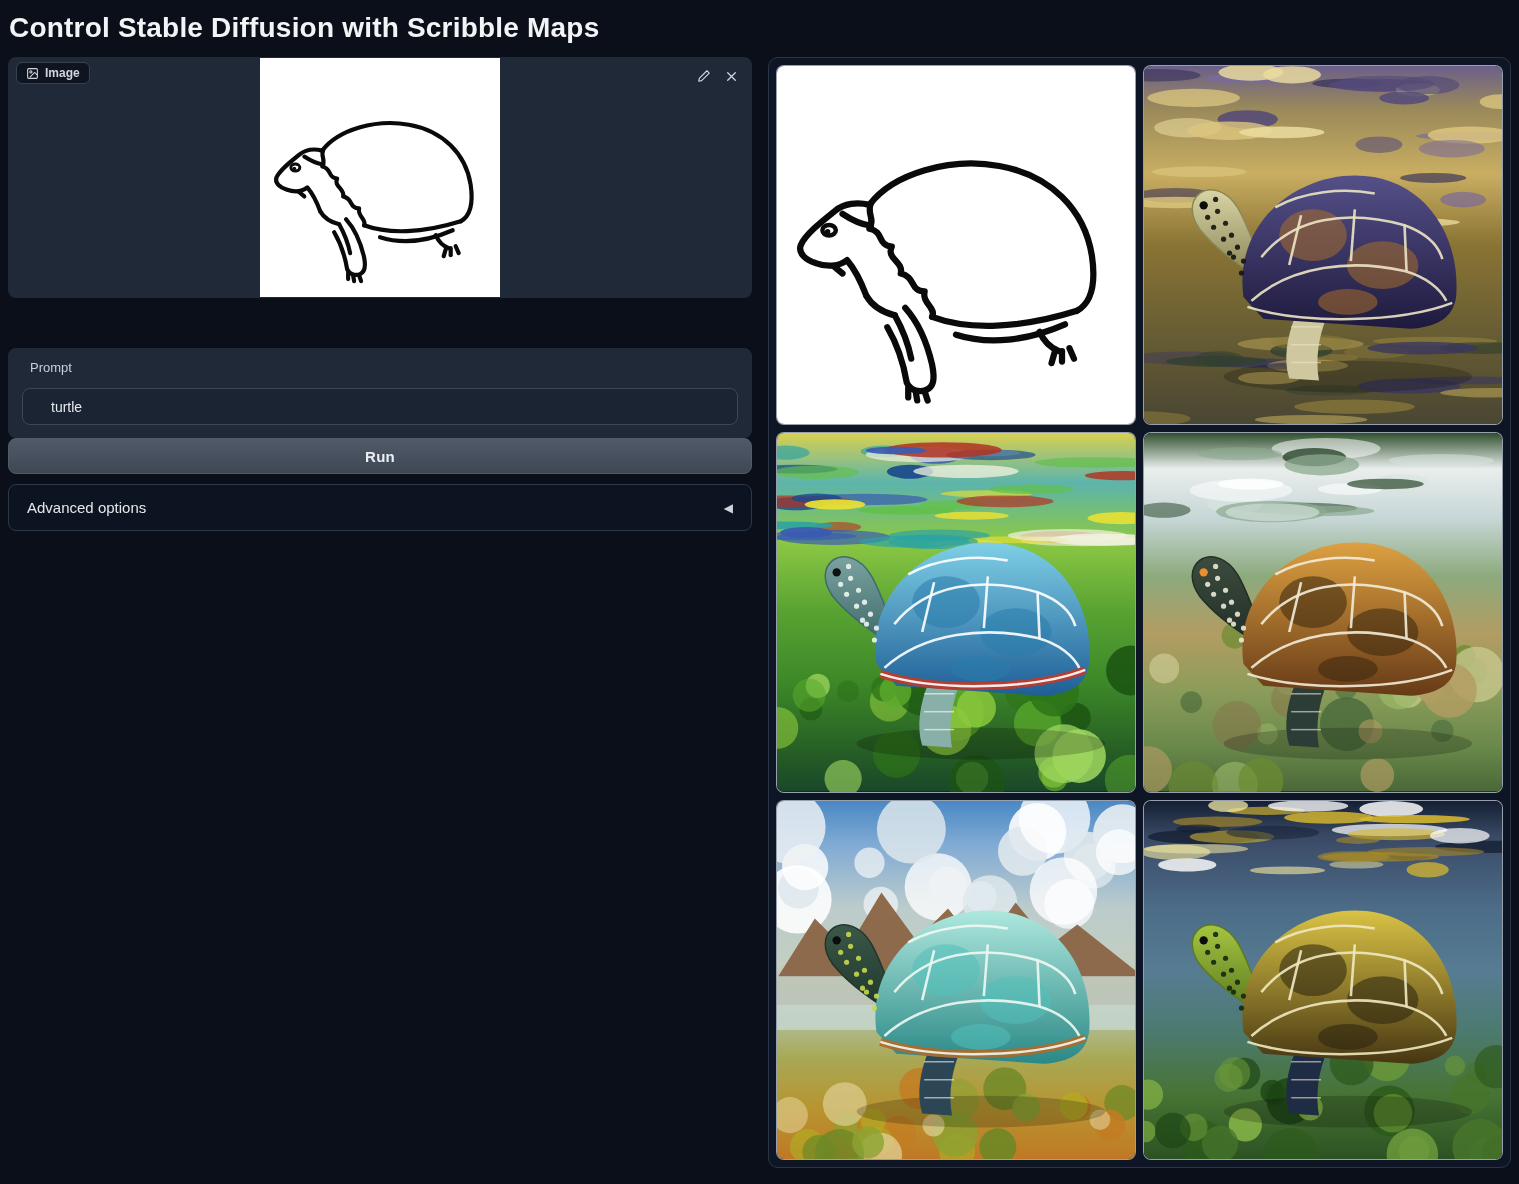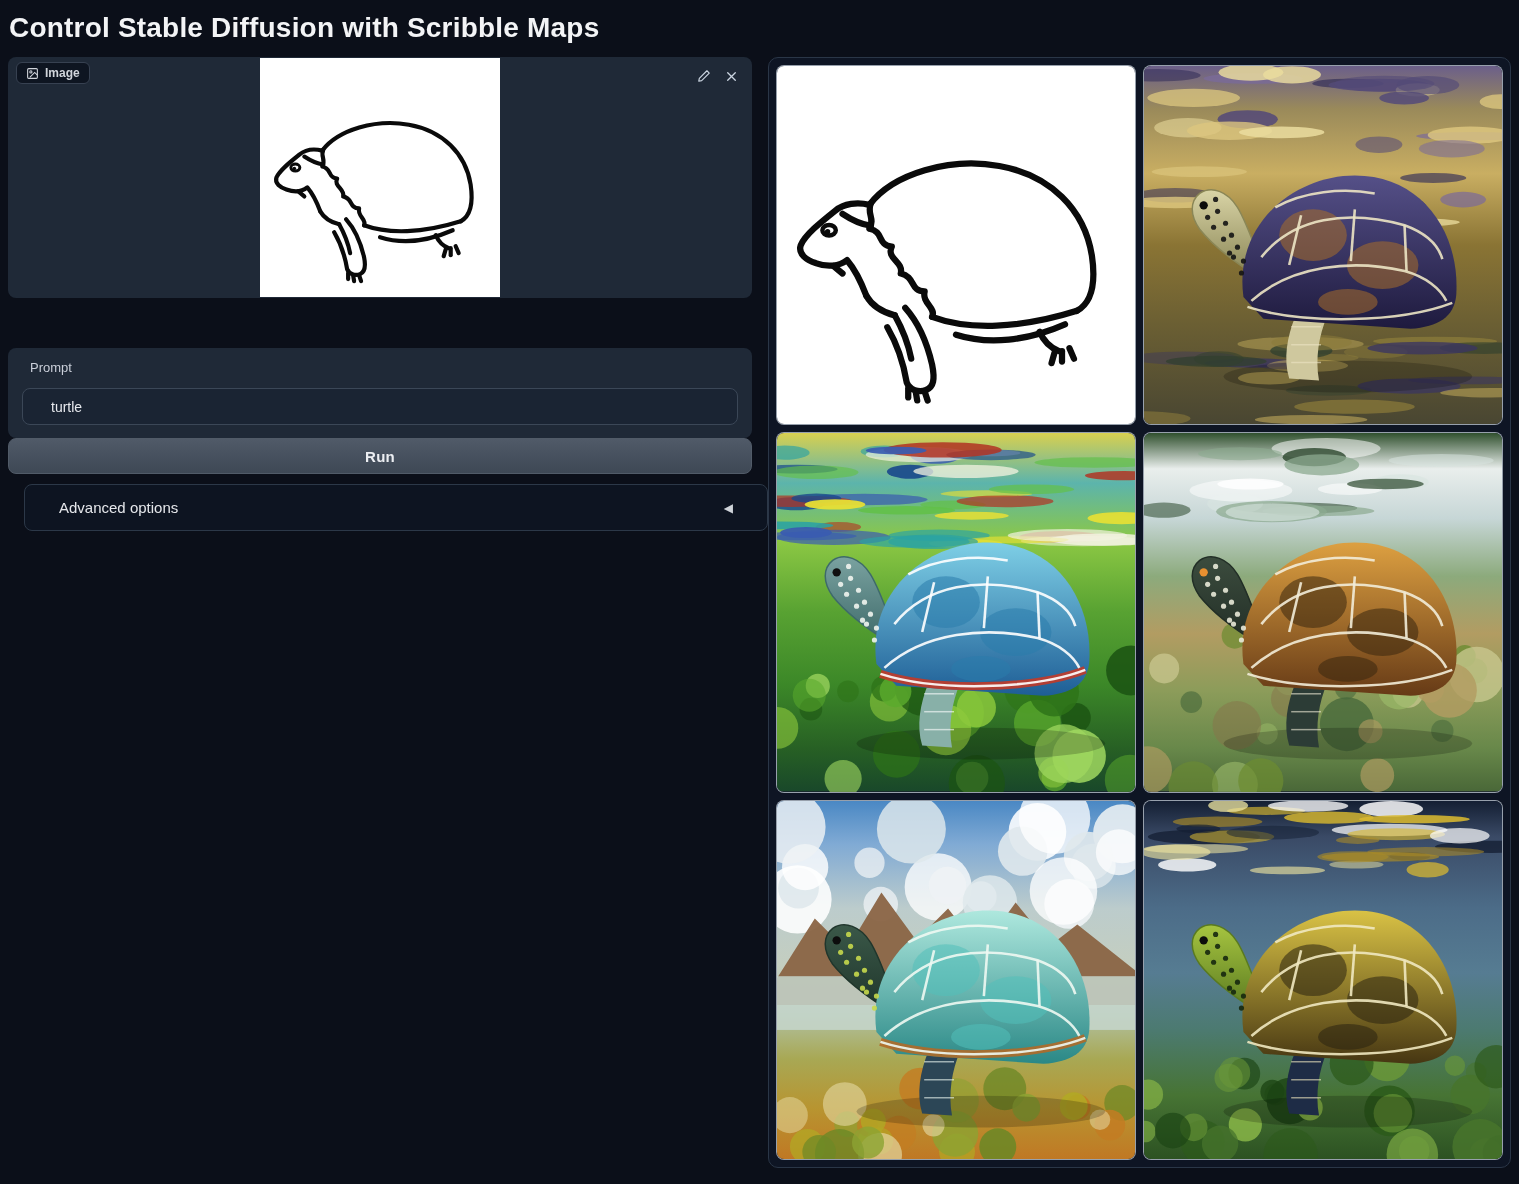--- a/index.html
+++ b/index.html
@@ -58,24 +58,24 @@
   }
   .run-button {
     position:absolute; left:8px; top:427px; width:744px; height:36px;
     border-radius:8px;
     background:linear-gradient(180deg,#505a68,#3e4855);
     border:1px solid #515b68;
     color:#eceef2; font-size:15px; font-weight:700; letter-spacing:.2px;
     cursor:pointer; font-family:"Liberation Sans", sans-serif;margin-top:11px;
   }
   .accordion {
-    position:absolute; left:24px; top:484px; width:744px; height:47px;
+    position:absolute; left:8px; top:484px; width:744px; height:47px;
     background:#0d1421; border:1px solid #2c3848; border-radius:8px;
     display:flex; align-items:center; justify-content:space-between;
-    padding:0 34px; cursor:pointer;
+    padding:0 18px; cursor:pointer;
   }
   .accordion-label { font-size:15px; color:#e5e7eb; }
   .accordion-arrow { font-size:12px; color:#cfd4da; }
 
   
   .gallery {
     position:absolute; left:768px; top:57px; width:743px; height:1111px;
     background:#0e1524; border:1px solid #2a3647; border-radius:10px;
     padding:7px;
     display:grid; grid-template-columns:1fr 1fr; grid-auto-rows:1fr; gap:7px;

